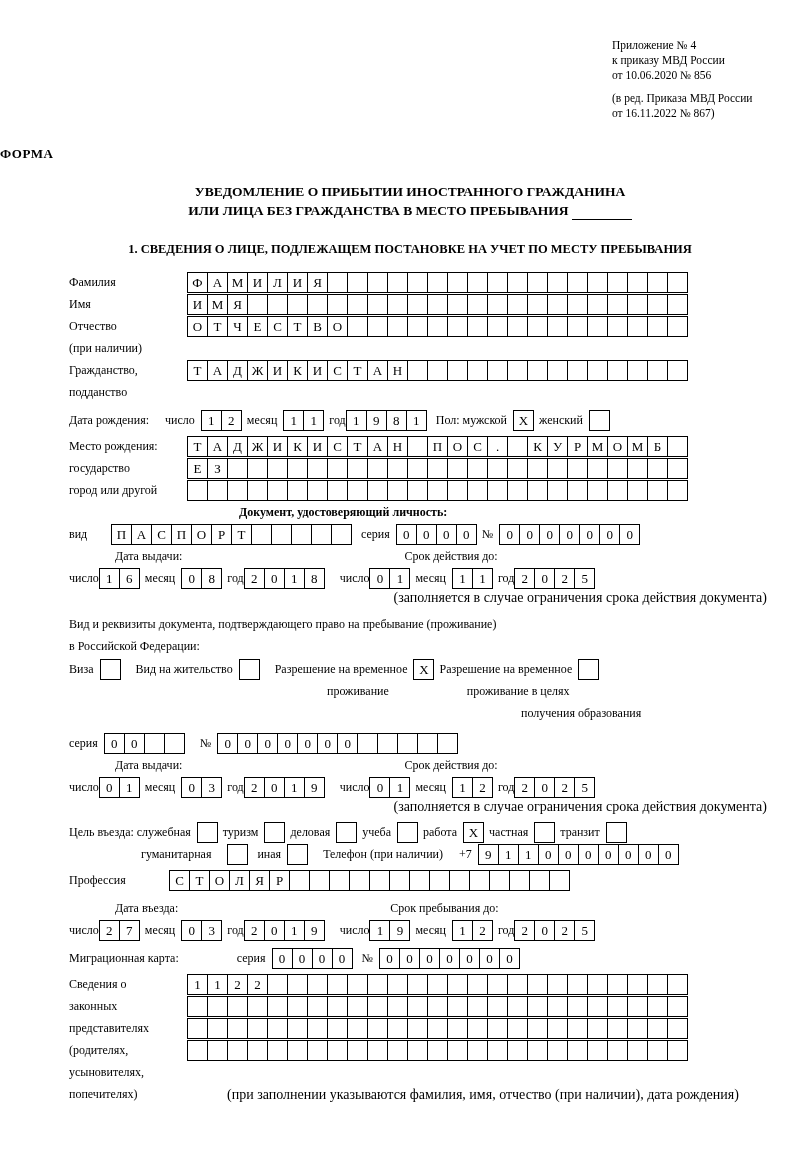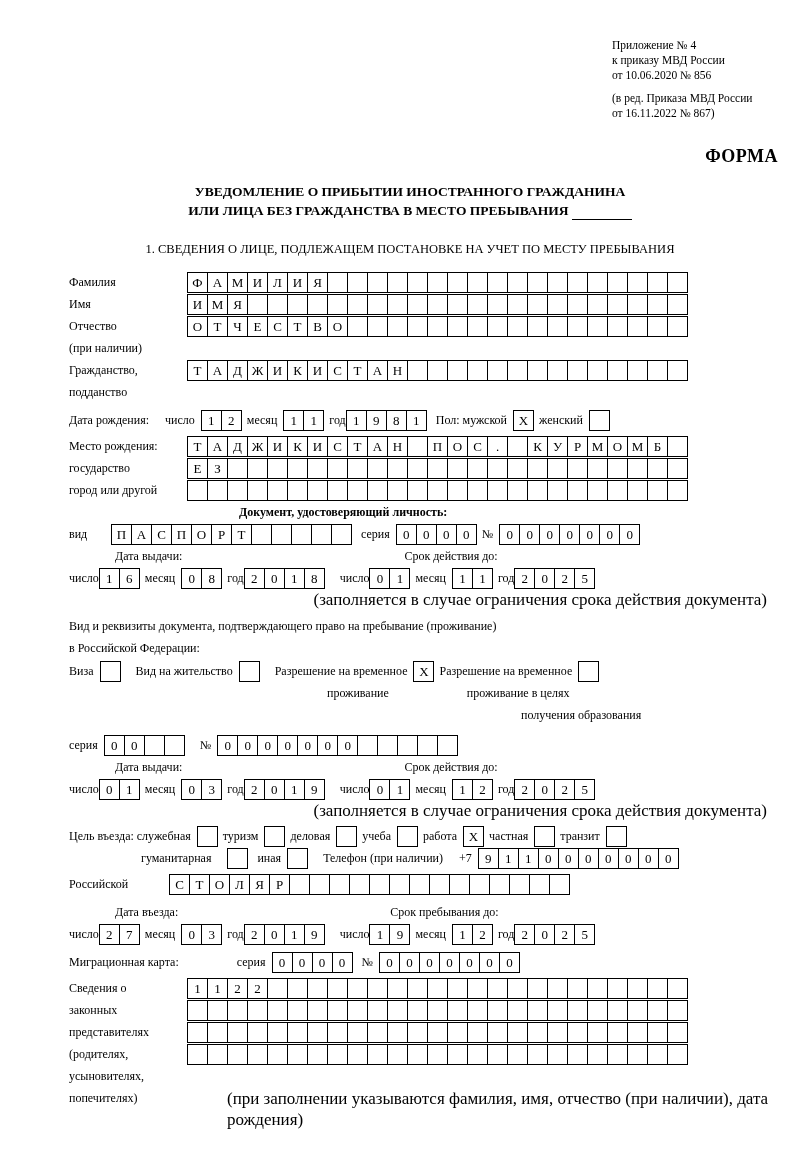--- a/index.html
+++ b/index.html
@@ -21,43 +21,43 @@
     top:38px;
     width:180px;
     font-size:11.5px;
     line-height:15px;
   }
   .hdr .gap{height:8px;}
   .forma{
     position:absolute;
     left:0;right:22px;
     top:146px;
-    text-align:right;
+    text-align:left;
     font-weight:bold;
-    font-size:18px;
+    font-size:13px;
     letter-spacing:.5px;
   }
 
   .title{
     position:absolute;
     left:60px; right:40px;
     top:182px;
     text-align:center;
     font-weight:bold;
     font-size:13.5px;
     line-height:19px;
   }
   .title .ul{display:inline-block;width:60px;border-bottom:1px solid #000;vertical-align:bottom;height:13px;}
 
   .section1{
     position:absolute;
     left:40px;right:20px;
     top:242px;
     text-align:center;
-    font-weight:normal;
+    font-weight:bold;
     font-size:12.5px;
   }
 
   
   .form{
     position:absolute;
     left:7px; top:272px;
     width:800px;
     font-size:12px;
   }
@@ -82,21 +82,21 @@
     box-sizing:border-box;
     text-align:center;
     line-height:19px;
     font-size:13px;
     font-family:"Liberation Serif", serif;
   }
   .sep{width:6px;}
   .sep2{width:10px;}
   .sep3{width:16px;}
   .bold{font-weight:bold;}
-  .right-note{font-size:17px;}
+  .right-note{font-size:14px;}
   .lbl-col{width:118px;flex:0 0 118px;line-height:21px;}
   .lbl-col2{width:100px;flex:0 0 100px;line-height:21px;}
   .blockline{padding:0 18px 0 62px;font-size:12px;line-height:18px;}
 </style>
 </head>
 <body>
 
 <div class="page">
 
   <div class="hdr">
@@ -685,21 +685,21 @@
           <div class="bx">0</div>
           <div class="bx">0</div>
           <div class="bx">0</div>
           <div class="bx">0</div>
         </div>
     </div>
 
     <div style="height:4px"></div>
 
     <div class="row">
-      <div class="lbl lbl-col2">Российской</div>
+      <div class="lbl lbl-col2">Профессия</div>
       <div class="boxes" id="prof">
           <div class="bx">С</div>
           <div class="bx">Т</div>
           <div class="bx">О</div>
           <div class="bx">Л</div>
           <div class="bx">Я</div>
           <div class="bx">Р</div>
           <div class="bx"></div>
           <div class="bx"></div>
           <div class="bx"></div>

